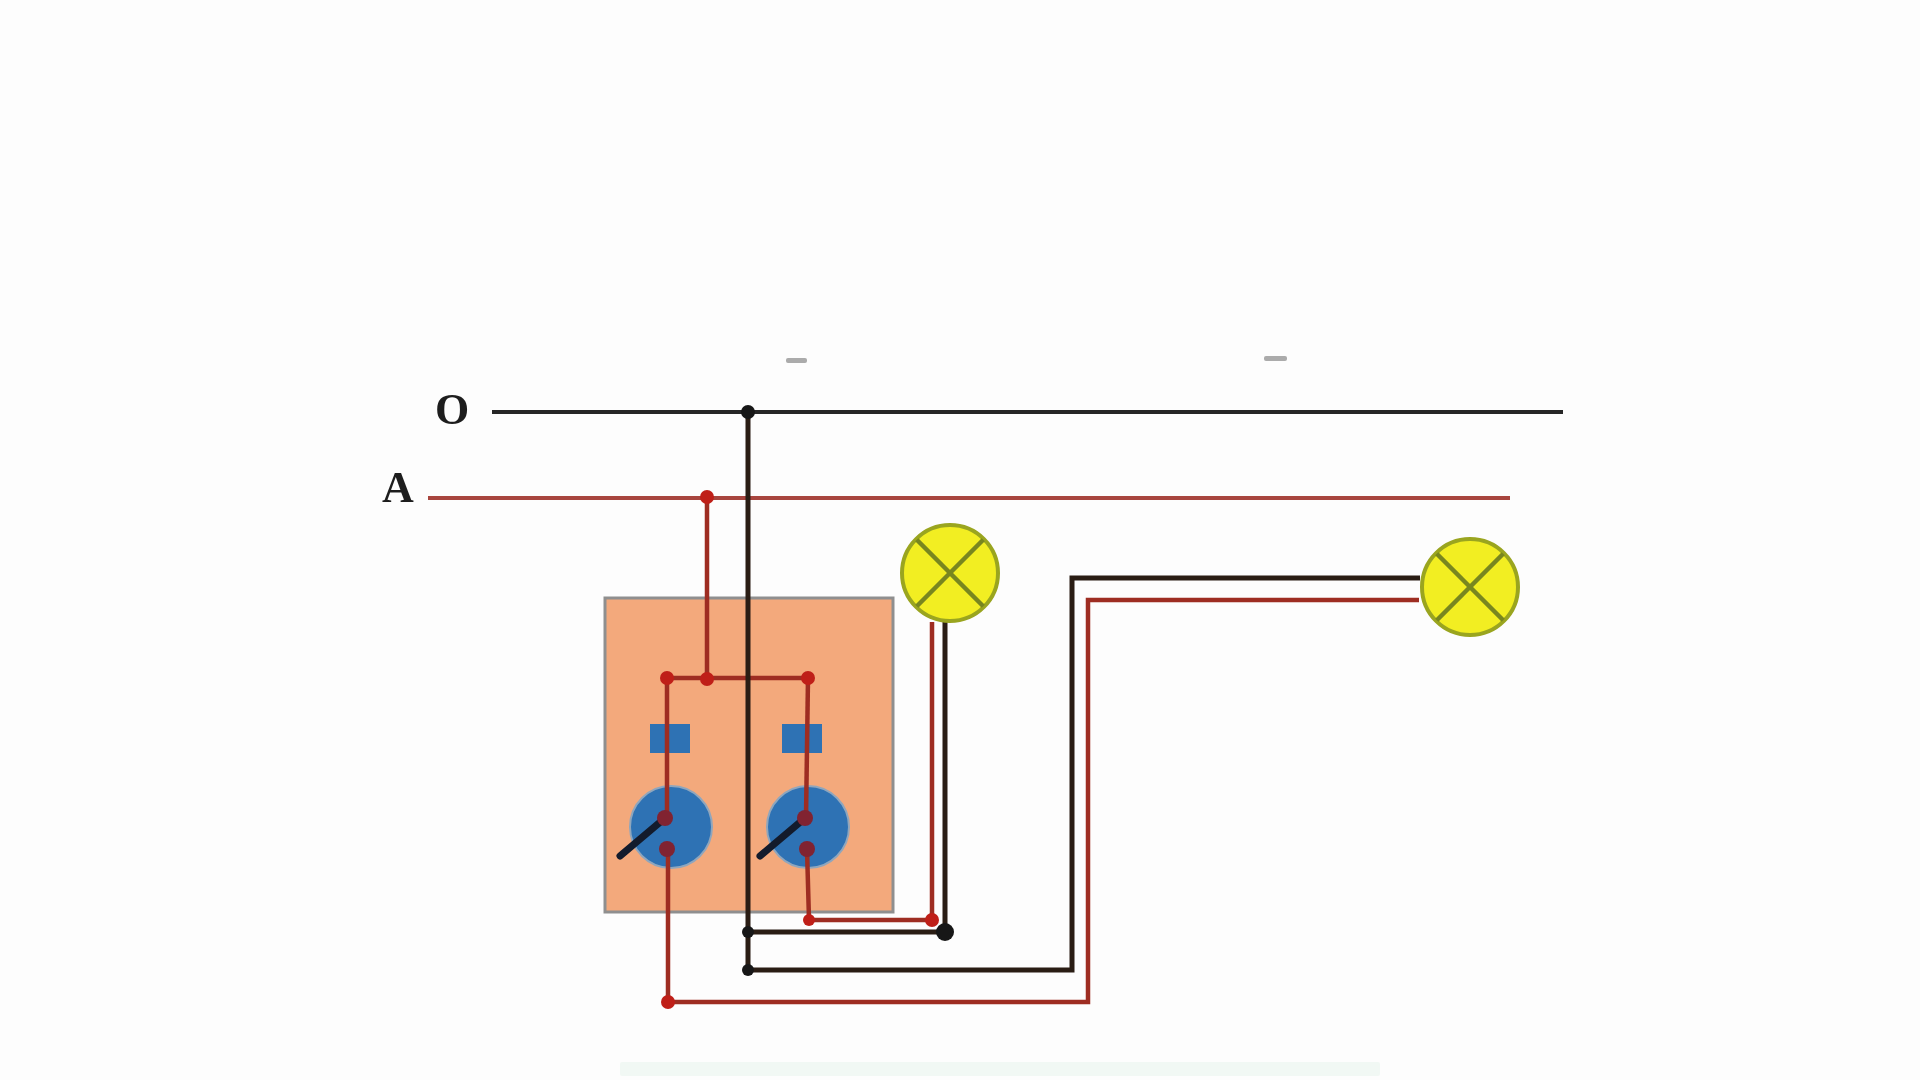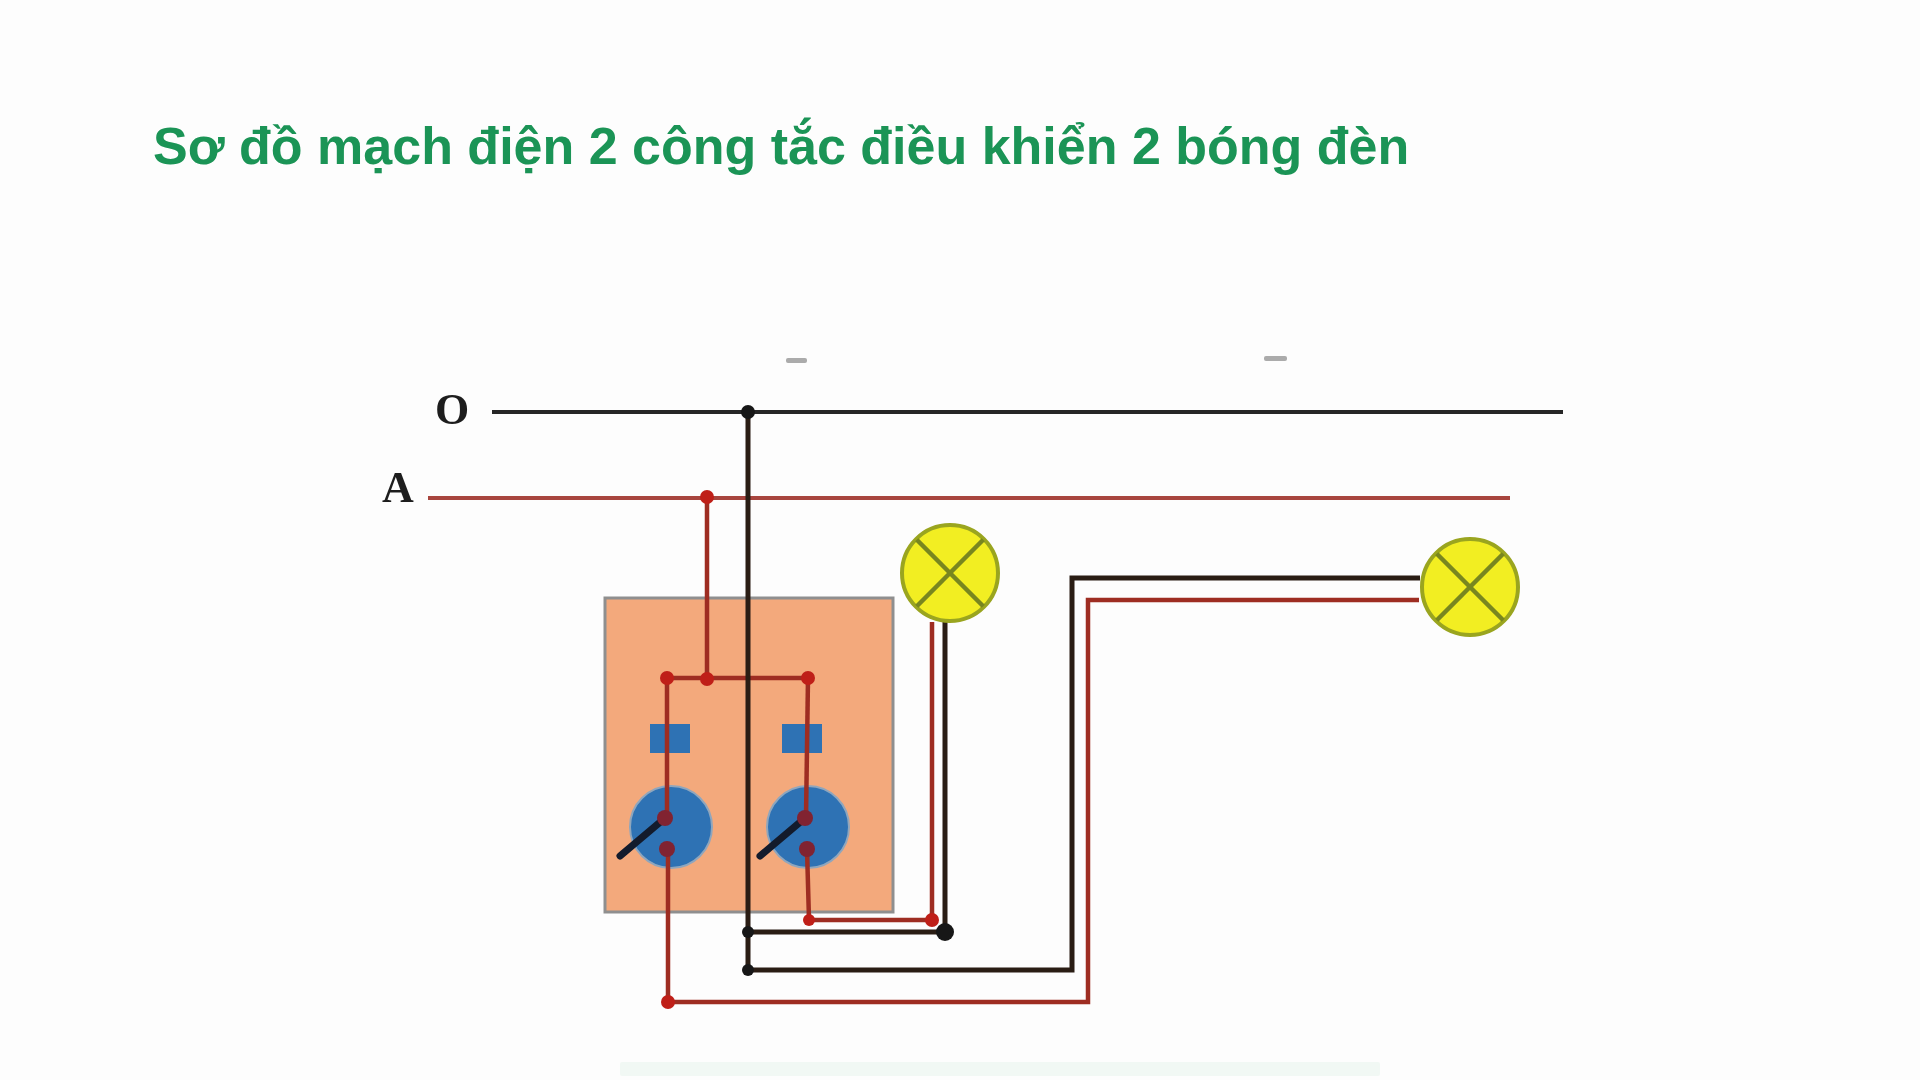--- a/index.html
+++ b/index.html
@@ -27,21 +27,20 @@
     font-family:"Liberation Serif","DejaVu Serif",serif;
     font-weight:bold;
     font-size:44px;
     fill:#1d1d1d;
   }
 </style>
 </head>
 <body>
 
 <div class="stage">
-  <div class="title" style="color: rgb(27, 148, 86);">Sơ đồ mạch điện 2 công tắc điều khiển 2 bóng đèn</div>
   <div class="diagram-wrap">
     <svg id="diagram-svg" width="1920" height="1080" viewBox="0 0 1920 1080" xmlns="http://www.w3.org/2000/svg">
         <rect x="786" y="358" width="21" height="5" rx="2" fill="#8f8f8f" opacity="0.75"></rect>
         <rect x="1264" y="356" width="23" height="5" rx="2" fill="#8f8f8f" opacity="0.75"></rect>
         <rect x="620" y="1062" width="760" height="14" rx="2" fill="#9fd8b4" opacity="0.12"></rect>
         <rect x="605" y="598" width="288" height="314" fill="#f3a97c" stroke="#8f8f8f" stroke-width="3"></rect>
         <rect x="650" y="724" width="40" height="29" fill="#2e72b4"></rect>
         <rect x="782" y="724" width="40" height="29" fill="#2e72b4"></rect>
         <circle cx="671" cy="827" r="41" fill="#2e72b4" stroke="#8fa6bd" stroke-width="2"></circle>
         <circle cx="808" cy="827" r="41" fill="#2e72b4" stroke="#8fa6bd" stroke-width="2"></circle>

